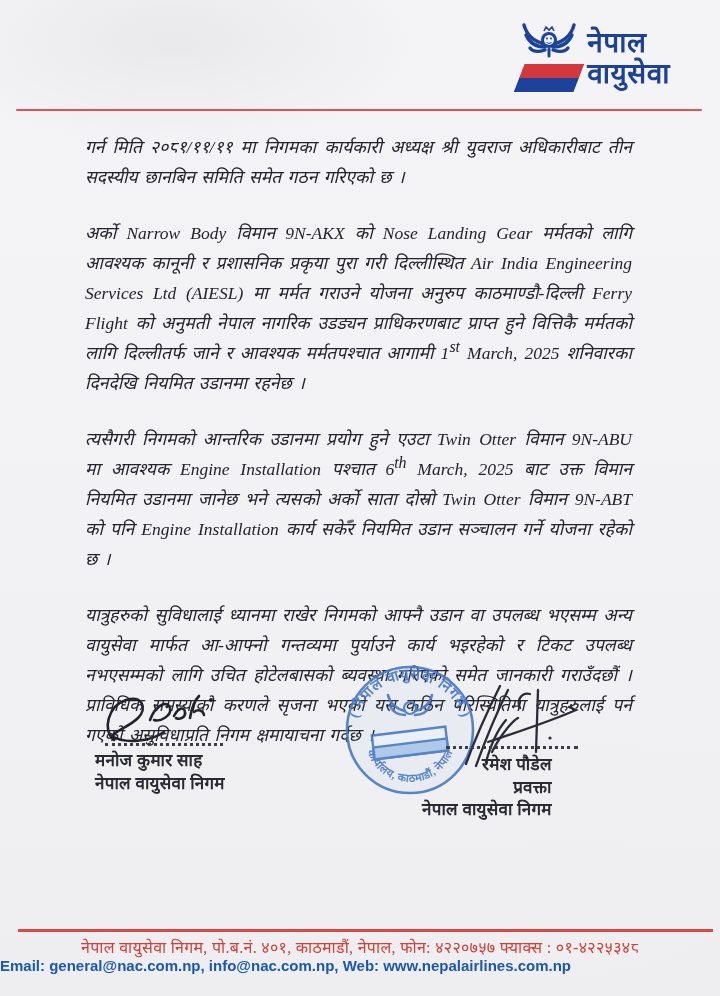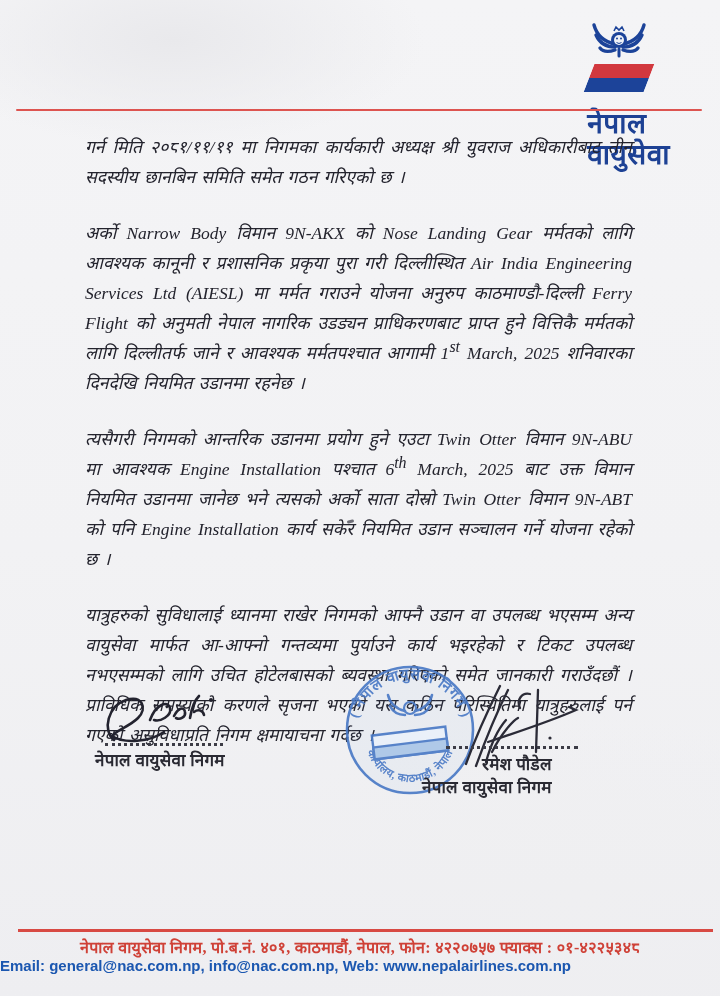--- a/index.html
+++ b/index.html
@@ -6,21 +6,21 @@
   .page{
     position:relative;width:720px;height:996px;overflow:hidden;
     background:
       radial-gradient(ellipse 420px 180px at 24% 4%, #e9e9ec 0%, rgba(233,233,236,0) 60%),
       radial-gradient(ellipse 500px 260px at 80% 90%, #efeff1 0%, rgba(239,239,241,0) 70%),
       linear-gradient(180deg,#f4f4f6 0%,#f2f2f4 55%,#eeeef1 100%);
     font-family:"Liberation Serif","DejaVu Serif",serif;
     color:#26262e;
   }
   
-  .logo{position:absolute;top:22px;right:50px;display:flex;align-items:flex-start;gap:14px;flex-direction:column;}
+  .logo{position:absolute;top:22px;right:50px;display:flex;align-items:center;gap:6px;}
   .logo-mark{position:relative;width:64px;height:72px;}
   .emblem{position:absolute;left:1px;top:0;}
   .flag{position:absolute;left:2px;top:42px;width:60px;height:28px;transform:skewX(-21deg);overflow:hidden;}
   .flag-red{height:14px;background:#d2383e;}
   .flag-blue{height:14px;background:#1c4399;}
   .brand{color:#1d4194;font-weight:bold;font-size:28px;line-height:31px;letter-spacing:.5px;}
   .header-rule{position:absolute;top:109px;left:16px;width:686px;height:2px;background:#dd5450;border-radius:2px;}
   
   .letter-body{position:absolute;left:85px;top:132px;width:558px;font-size:17.5px;line-height:30px;text-align:justify;word-spacing:2px;color:#23232d;}
   .letter-body p{margin:0 11px 26px 0;font-style:italic;}
@@ -31,21 +31,21 @@
   .sig-scrawl-right{position:absolute;left:458px;top:680px;}
   .dotline{position:absolute;border-top:3px dotted #3c3c46;height:0;}
   .dot-left{left:105px;top:743px;width:118px;}
   .dot-right{left:446px;top:746px;width:132px;}
   .sig-block{position:absolute;font-size:17px;line-height:22.5px;color:#2a2a33;font-weight:600;letter-spacing:.3px;}
   .sig-left-block{left:95px;top:750px;}
   .sig-right-block{left:422px;top:754px;text-align:right;}
   .stamp{position:absolute;left:343px;top:663px;opacity:.92;}
   
   .footer-rule{position:absolute;top:929px;left:18px;width:695px;height:3px;background:#d84a44;}
-  .footer-l1{position:absolute;top:936px;left:0;width:720px;text-align:center;font-size:16px;font-weight:bold;color:#cf4137;letter-spacing:.3px;}
+  .footer-l1{position:absolute;top:936px;left:0;width:720px;text-align:center;font-size:16px;font-weight:normal;color:#cf4137;letter-spacing:.3px;}
   .footer-l2{position:absolute;top:957px;left:0;width:720px;text-align:left;font-size:15px;font-weight:bold;color:#1b57b0;font-family:"Liberation Sans","DejaVu Sans",sans-serif;}
 </style>
 </head>
 <body>
 
 <div class="page">
 
   <div class="logo">
     <div class="logo-mark">
       <svg class="emblem" width="62" height="44" viewBox="0 0 62 44">
@@ -131,24 +131,26 @@
       <path d="M80,10 L78,72"></path>
       <path d="M30,62 C60,52 100,38 118,30 L111,27"></path>
       <circle cx="92" cy="58" r="1.6" fill="#2b2b37" stroke="none"></circle>
     </g>
   </svg>
 
   <div class="dotline dot-left"></div>
   <div class="dotline dot-right"></div>
 
   <div class="sig-block sig-left-block">
+    <div>मनोज कुमार साह</div>
     <div>नेपाल वायुसेवा निगम</div>
   </div>
   <div class="sig-block sig-right-block">
     <div>रमेश पौडेल</div>
+    <div>प्रवक्ता</div>
     <div>नेपाल वायुसेवा निगम</div>
   </div>
 
   <div class="footer-rule"></div>
   <div class="footer-l1">नेपाल वायुसेवा निगम, पो.ब.नं. ४०१, काठमाडौं, नेपाल, फोन: ४२२०७५७ फ्याक्स : ०१-४२२५३४८</div>
   <div class="footer-l2">Email: general@nac.com.np, info@nac.com.np, Web: www.nepalairlines.com.np</div>
 
 </div>
 
 </body></html>

